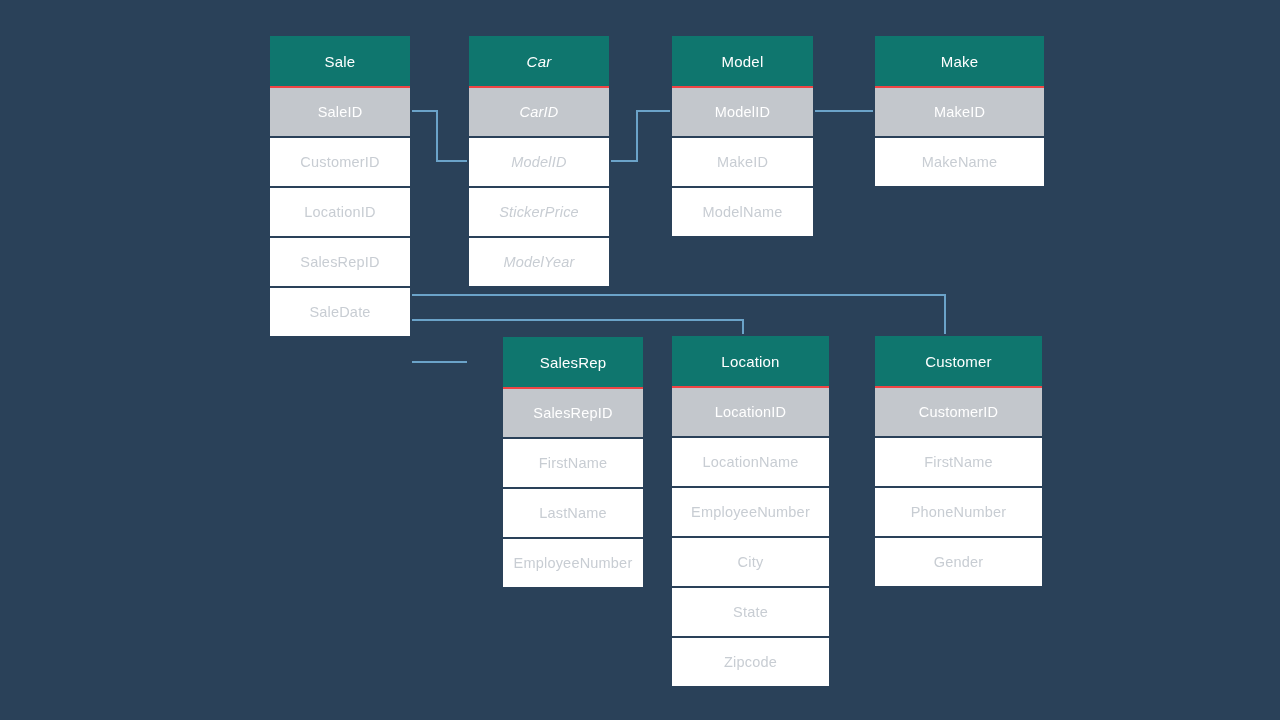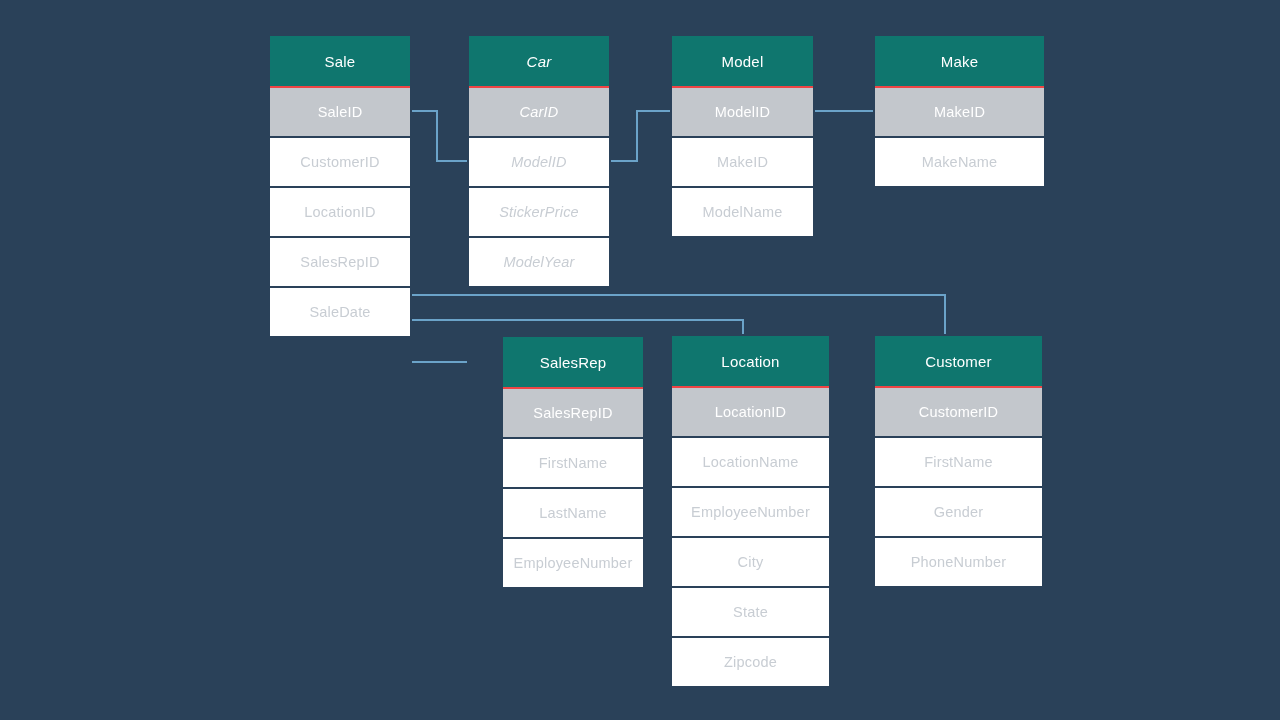--- a/index.html
+++ b/index.html
@@ -116,18 +116,18 @@
         <div class="entity-row">LocationName</div>
         <div class="entity-row">EmployeeNumber</div>
         <div class="entity-row">City</div>
         <div class="entity-row">State</div>
         <div class="entity-row">Zipcode</div>
       </div>
       <div class="entity" style="left: 875px; top: 336px; width: 167px;">
         <div class="entity-header">Customer</div>
         <div class="entity-row pk">CustomerID</div>
         <div class="entity-row">FirstName</div>
+        <div class="entity-row">PhoneNumber</div>
         <div class="entity-row">Gender</div>
-        <div class="entity-row">PhoneNumber</div>
       </div>
     </div>
 
 </div>
 
 </body></html>

